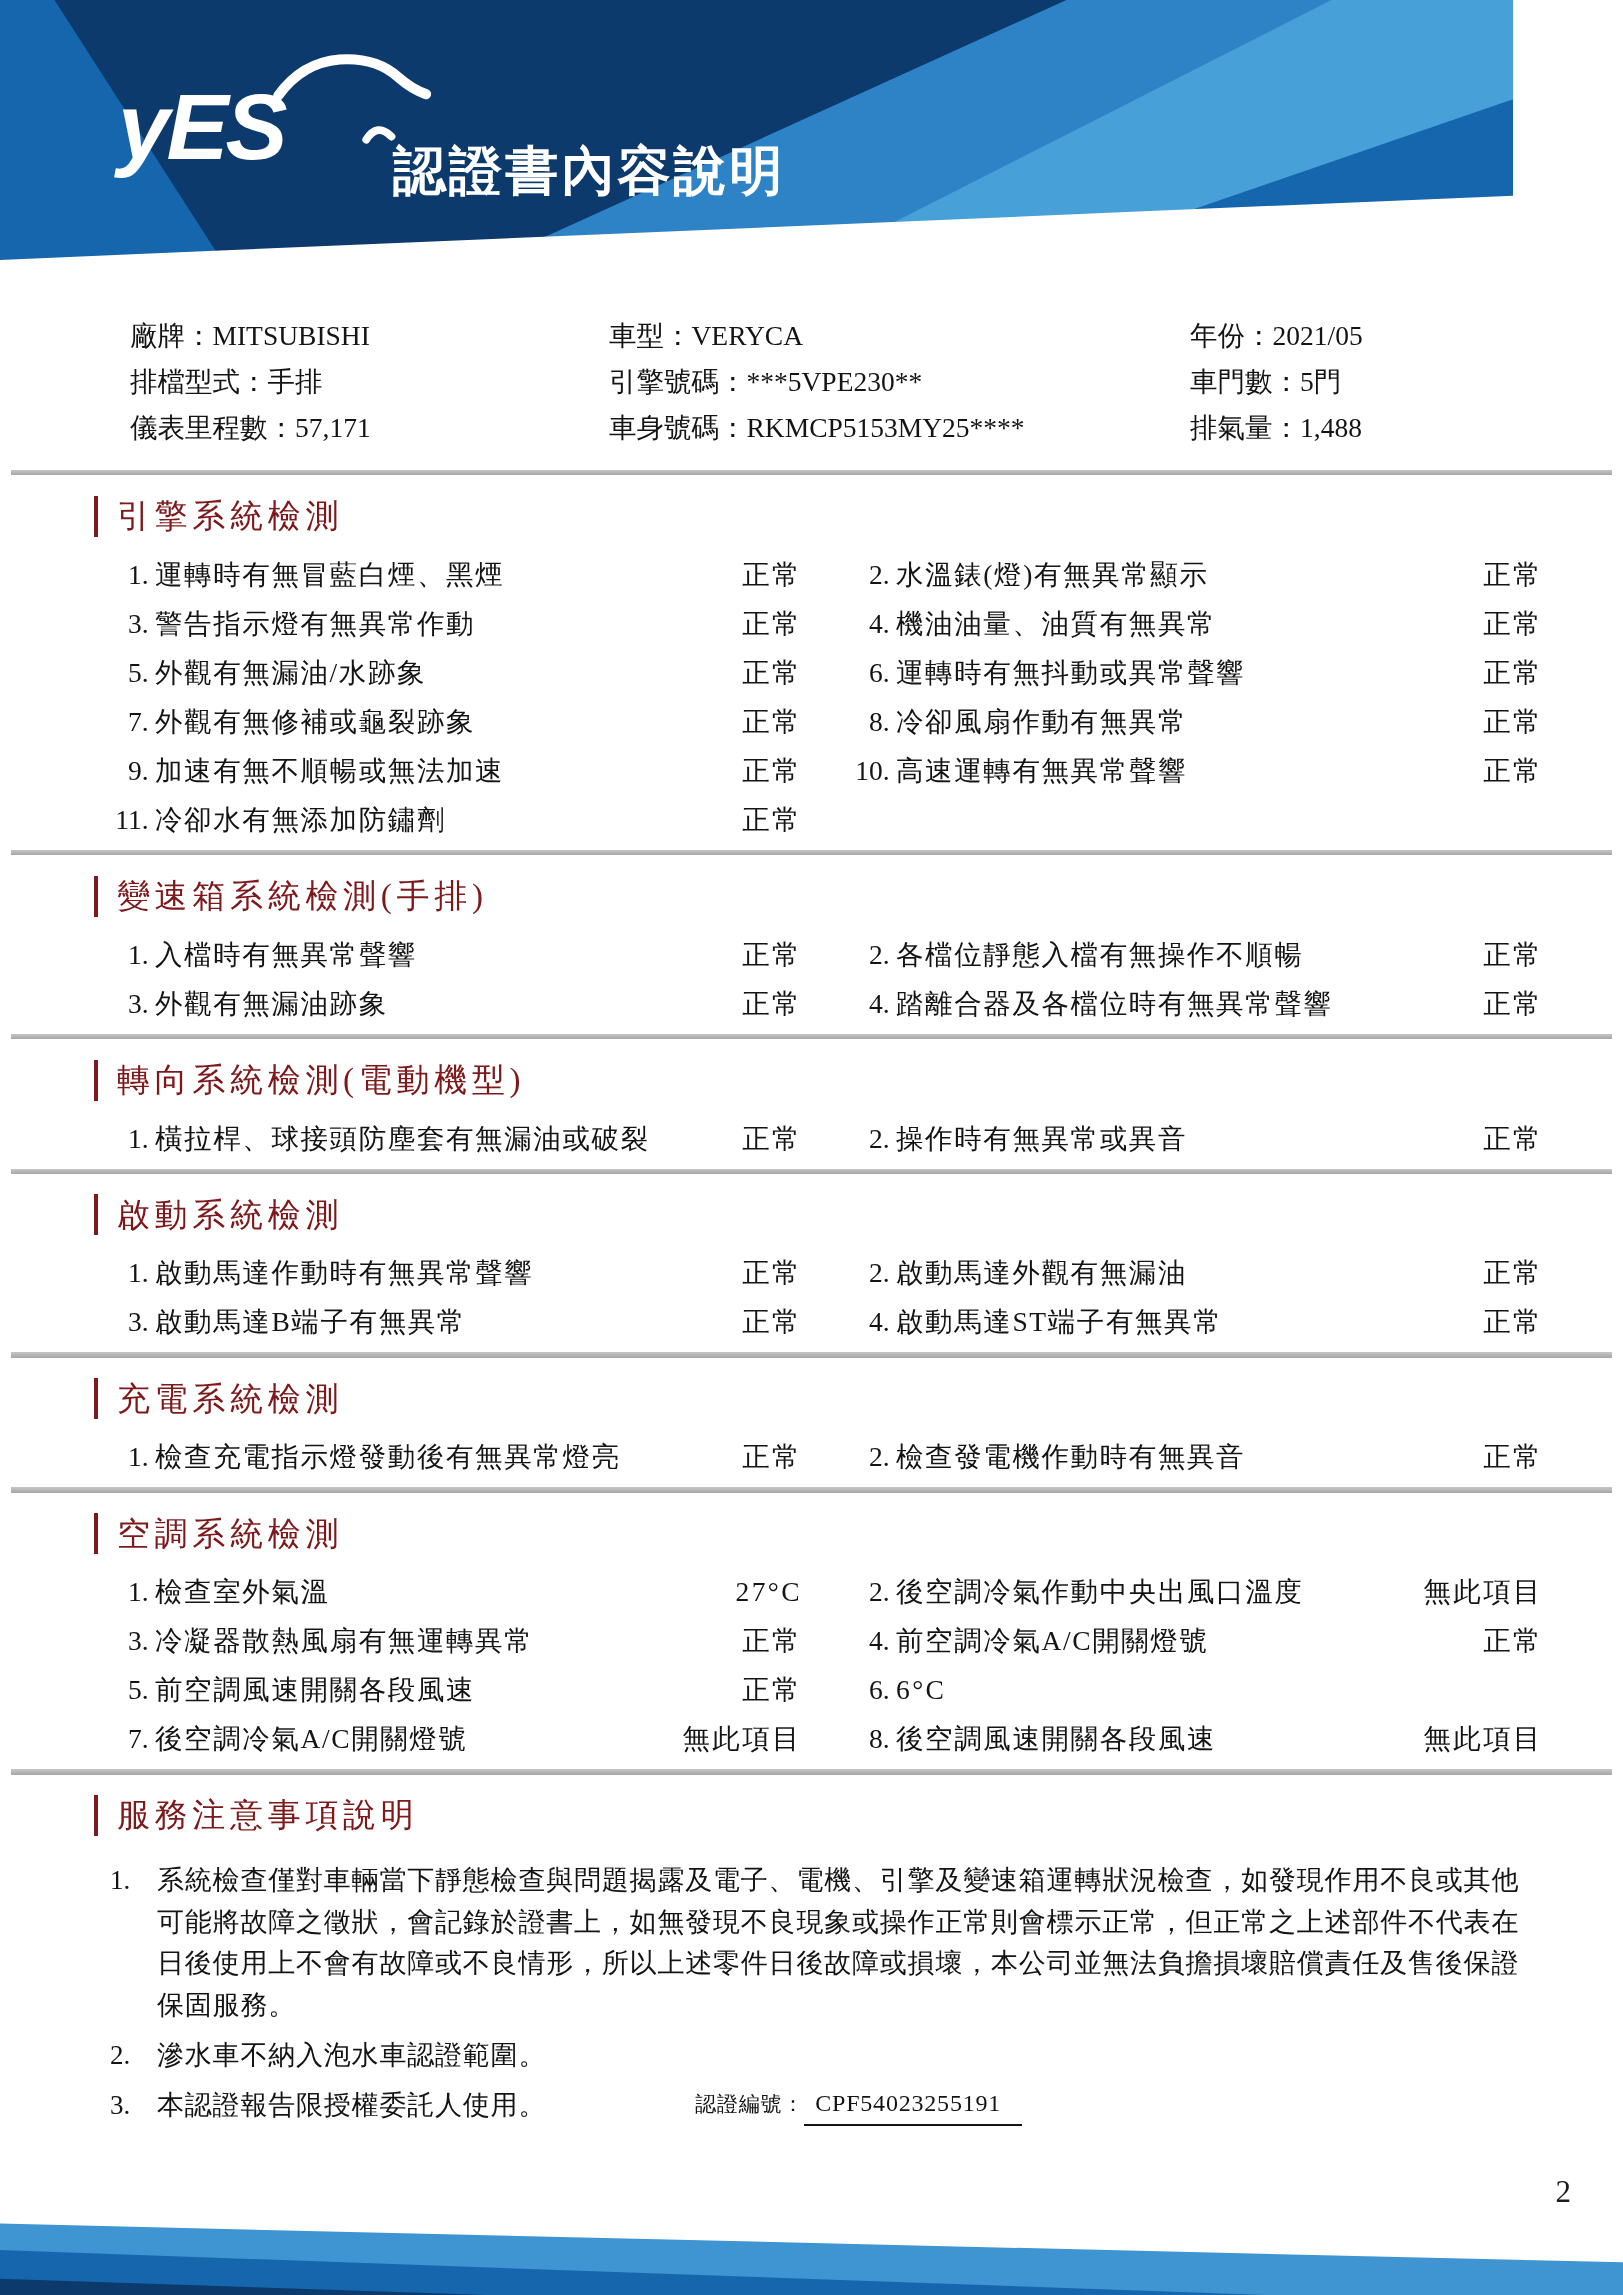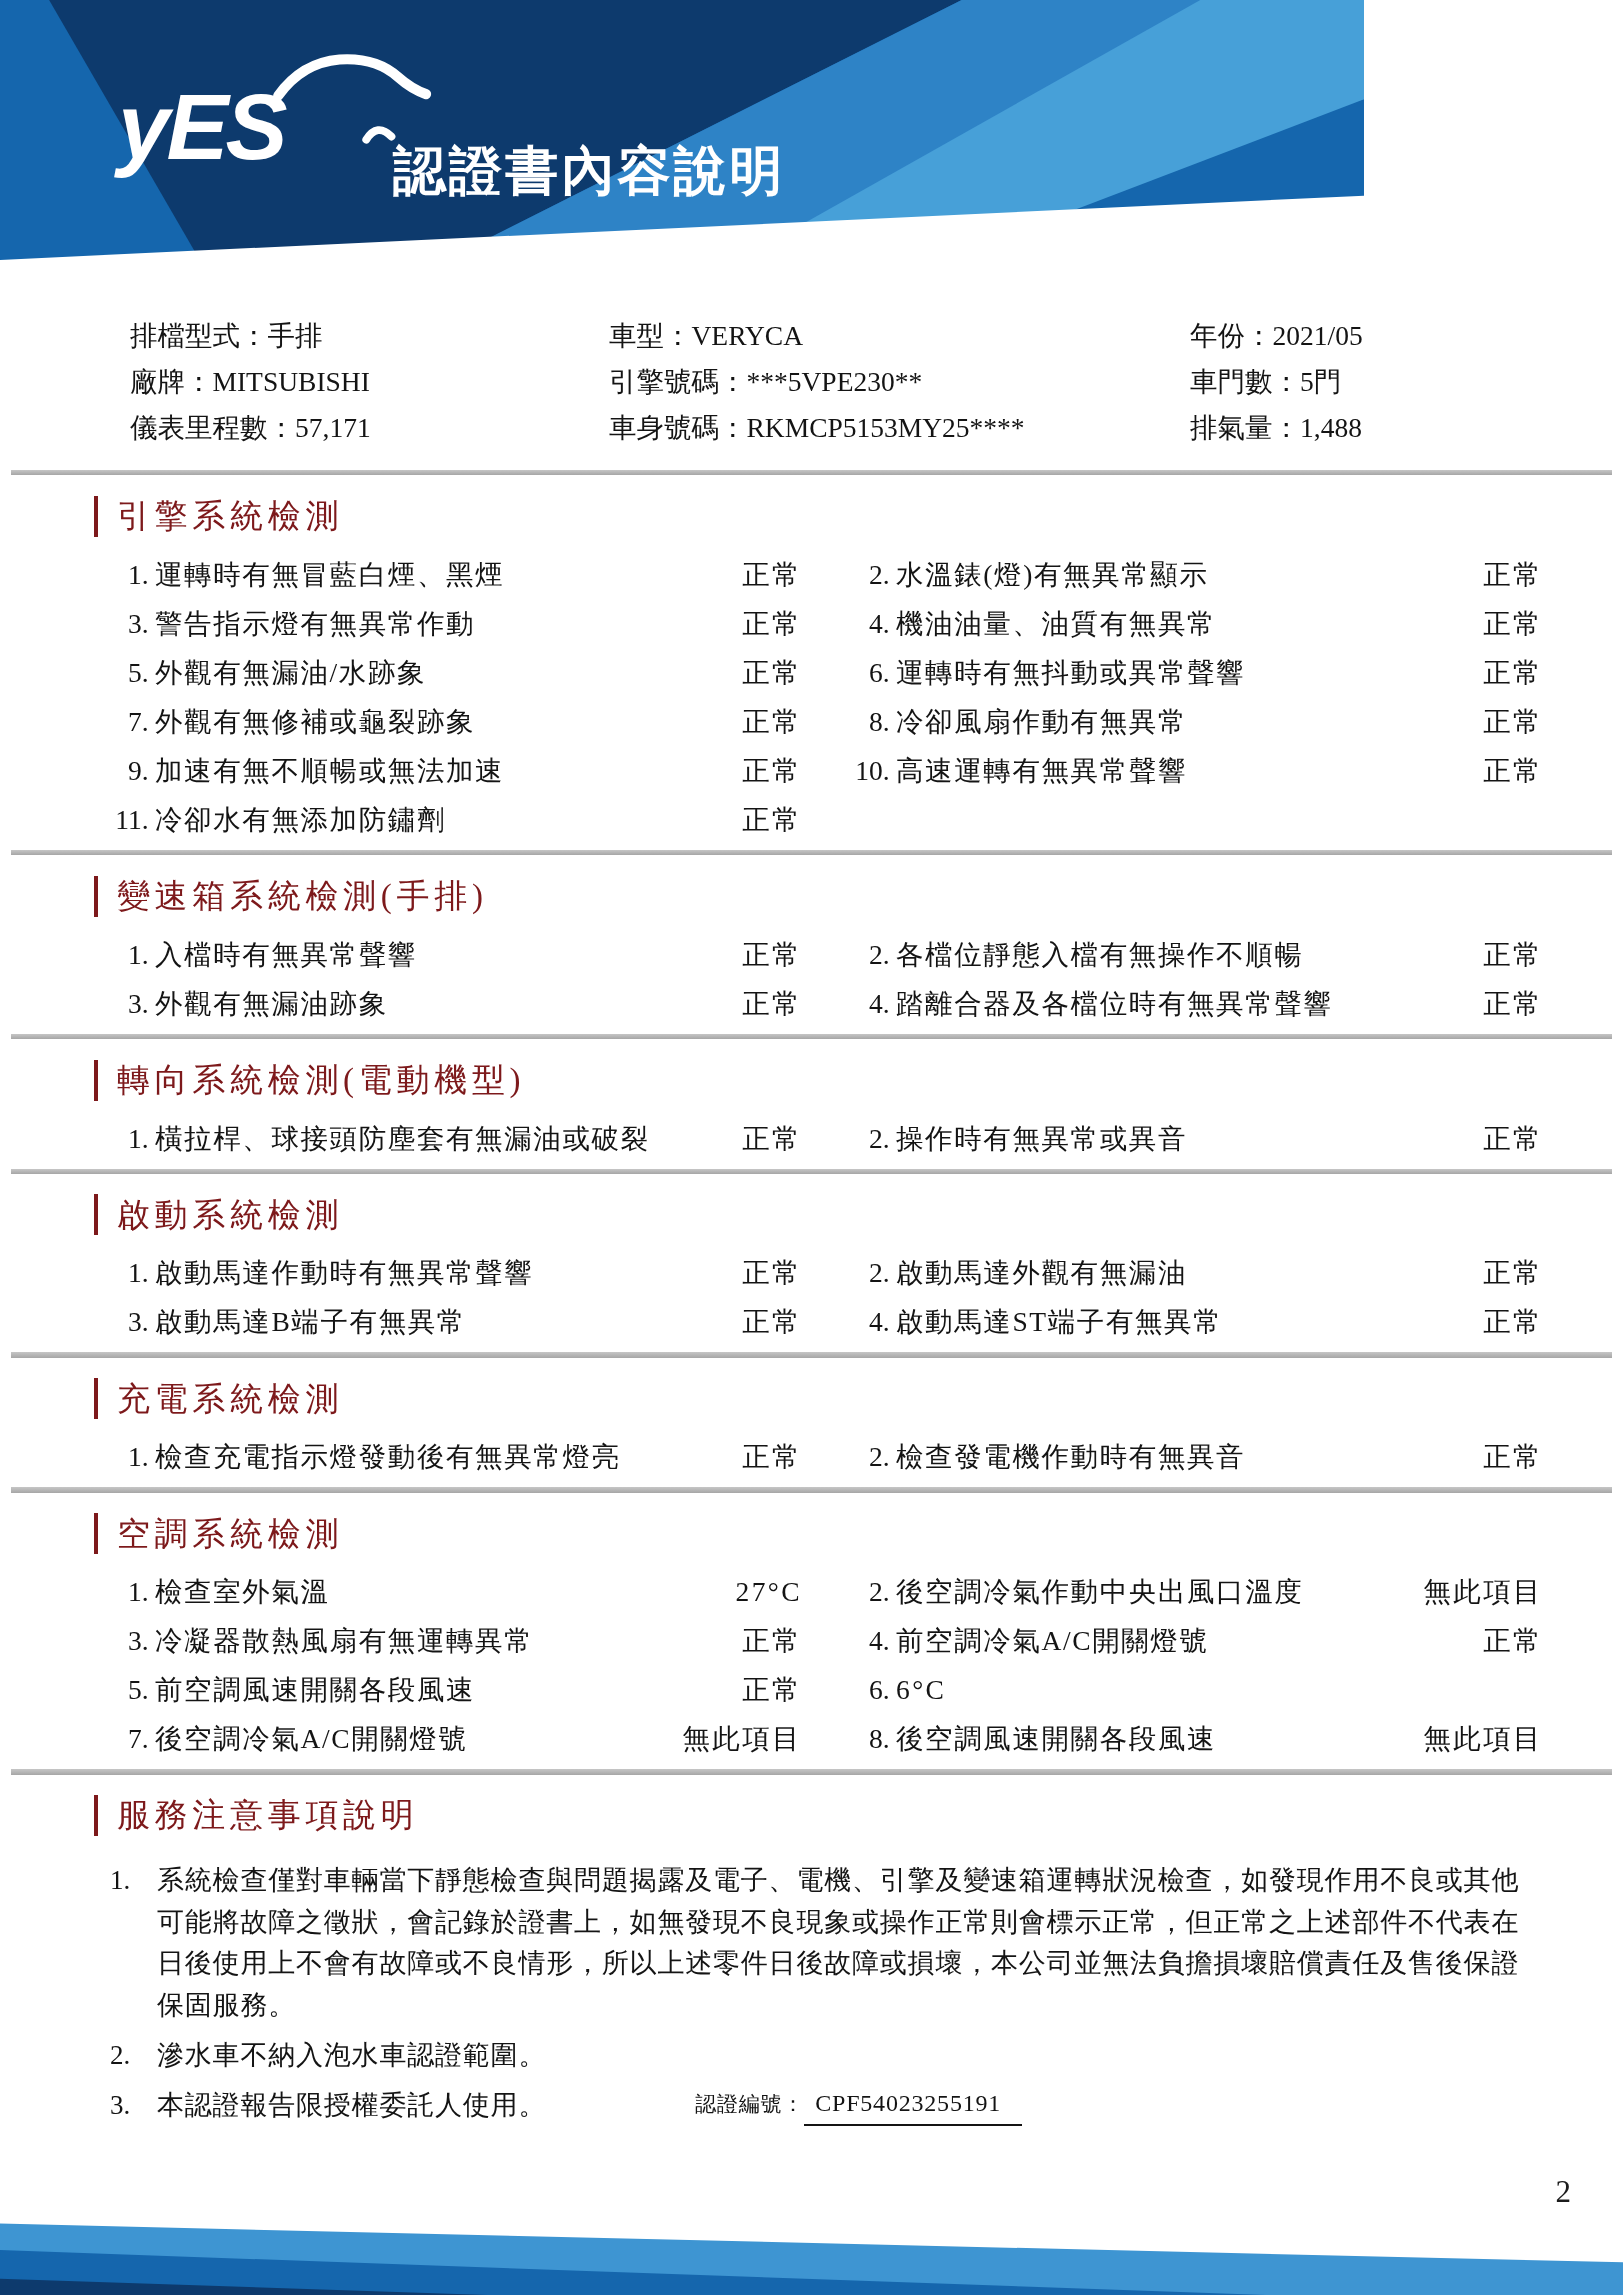--- a/index.html
+++ b/index.html
@@ -4,21 +4,21 @@
 <style>
   * { margin:0; padding:0; box-sizing:border-box; }
   html,body { background:#e8e8e8; }
   body { font-family:"Liberation Serif","DejaVu Serif",serif; color:#141414; }
   .page {
     position:relative; width:1623px; height:2295px; margin:0 auto;
     background:#ffffff; overflow:hidden;
   }
 
   
-  .header { position:absolute; top:0; left:0; width:1364px; height:292px; }
+  .header { position:absolute; top:0; left:0; width:1513px; height:292px; }
   .header .layer { position:absolute; inset:0; }
   .hl-base  { background:#1566ad; }
   .hl-dark  { background:#0d3a6d; clip-path:polygon(3.6% 0%, 70.5% 0%, 28% 100%, 16% 100%); }
   .hl-mid2  { background:#2e83c6; clip-path:polygon(70.5% 0%, 100% 0%, 100% 34%, 50% 100%, 28% 100%); }
   .hl-light { background:#47a0d8; clip-path:polygon(88% 0%, 100% 0%, 100% 34%, 63% 100%, 50% 100%); }
   .hl-white { background:#ffffff; clip-path:polygon(0% 89%, 100% 67%, 100% 100%, 0% 100%); }
   .logo-wrap { position:absolute; left:118px; top:39px; width:314px; height:149px; }
   .logo-text {
     position:absolute; left:0; bottom:14px;
     font-family:"Liberation Sans","DejaVu Sans",sans-serif;
@@ -107,22 +107,22 @@
         <path d="M120,128 Q134,106 152,124" stroke="#ffffff" stroke-width="10" fill="none" stroke-linecap="round"></path>
       </svg>
     </div>
     <div class="header-title">認證書內容說明</div>
   </div>
 
   <div class="content">
 
     <div class="vehicle-grid">
       <div class="v-col">
+          <div class="v-row"><span class="v-label">廠牌：</span><span class="v-value">MITSUBISHI</span></div>
           <div class="v-row"><span class="v-label">排檔型式：</span><span class="v-value">手排</span></div>
-          <div class="v-row"><span class="v-label">廠牌：</span><span class="v-value">MITSUBISHI</span></div>
           <div class="v-row"><span class="v-label">儀表里程數：</span><span class="v-value">57,171</span></div>
         </div>
       <div class="v-col">
           <div class="v-row"><span class="v-label">車型：</span><span class="v-value">VERYCA</span></div>
           <div class="v-row"><span class="v-label">引擎號碼：</span><span class="v-value">***5VPE230**</span></div>
           <div class="v-row"><span class="v-label">車身號碼：</span><span class="v-value">RKMCP5153MY25****</span></div>
         </div>
       <div class="v-col">
           <div class="v-row"><span class="v-label">年份：</span><span class="v-value">2021/05</span></div>
           <div class="v-row"><span class="v-label">車門數：</span><span class="v-value">5門</span></div>

